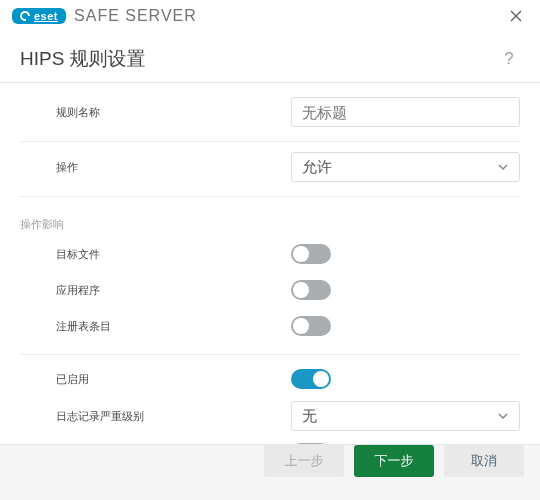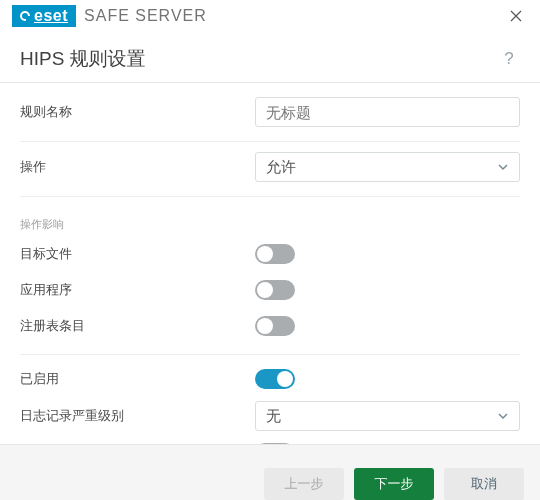--- a/index.html
+++ b/index.html
@@ -1,41 +1,41 @@
 <!DOCTYPE html>
 <html><head>
 <meta charset="utf-8">
 <style>
   * { box-sizing: border-box; margin: 0; padding: 0; }
   html, body { width: 540px; height: 500px; font-family: "Segoe UI", Arial, sans-serif; background: #fff; }
   .titlebar { height: 32px; display: flex; align-items: center; padding: 0 10px 0 12px; }
-  .logo-badge { background: #0094c8; color: #fff; font-weight: 700; font-size: 16px; letter-spacing: 0.5px; border-radius: 0; padding: 2px 8px 2px 8px; display: inline-flex; align-items: center; text-decoration: underline; }
+  .logo-badge { background: #0094c8; color: #fff; font-weight: 700; font-size: 11px; letter-spacing: 0.5px; border-radius: 6px; padding: 2px 8px 2px 8px; display: inline-flex; align-items: center; text-decoration: underline; }
   .logo-circle { width: 10px; height: 10px; border: 2px solid #fff; border-radius: 50%; margin-right: 4px; position: relative; }
   .logo-circle::after { content: ""; position: absolute; right: -3px; bottom: -2px; width: 5px; height: 5px; background: #0094c8; }
   .logo-text { color: #737373; font-size: 16px; letter-spacing: 1px; margin-left: 8px; font-weight: 400; }
   .spacer { flex: 1; }
   .close-btn { width: 28px; height: 28px; display: flex; align-items: center; justify-content: center; font-size: 17px; color: #555; cursor: pointer; }
   .header { padding: 14px 20px 10px 20px; display: flex; align-items: center; border-bottom: 1px solid #e6e6e6; text-align: center; }
   .header h1 { font-size: 19px; font-weight: 400; color: #414141; }
   .help { width: 22px; height: 22px; display: flex; align-items: center; justify-content: center; color: #9aa4ab; font-size: 17px; cursor: pointer; }
   .body { padding: 10px 20px 0 20px; }
   .row { display: flex; align-items: center; min-height: 36px; padding: 4px 0; }
-  .label { width: 235px; font-size: 13px; color: #4a4a4a; }
+  .label { width: 235px; font-size: 11px; color: #4a4a4a; margin-left: 36px; }
   .control { flex: 1; }
   .section-label { font-size: 11px; color: #9c9c9c; padding: 14px 0 4px 0; }
   .divider { border: none; border-top: 1px solid #ececec; margin: 10px 0 6px 0; }
   input.text, .select { width: 100%; height: 30px; border: 1px solid #d8dde0; border-radius: 3px; padding: 0 10px; font-size: 15px; color: #555; background: #fff; }
   input.text::placeholder { color: #777; }
   .select { display: flex; align-items: center; justify-content: space-between; cursor: pointer; }
   .select .chev { color: #7a8a94; }
   .toggle { position: relative; width: 40px; height: 20px; border-radius: 10px; background: #a9adaf; cursor: pointer; }
   .toggle .knob { position: absolute; top: 2px; left: 2px; width: 16px; height: 16px; background: #fff; border-radius: 50%; transition: left .1s; }
   .toggle.on { background: #1b97c6; }
   .toggle.on .knob { left: 22px; }
-  .footer { position: absolute; bottom: 0; left: 0; right: 0; height: 56px; background: #f5f5f5; border-top: 1px solid #e6e6e6; display: flex; align-items: flex-end; justify-content: flex-end; padding: 0 16px; gap: 10px; }
+  .footer { position: absolute; bottom: 0; left: 0; right: 0; height: 56px; background: #f5f5f5; border-top: 1px solid #e6e6e6; display: flex; align-items: flex-start; justify-content: flex-end; padding: 0 16px; gap: 10px; }
   .btn { min-width: 80px; height: 32px; border-radius: 3px; border: none; font-size: 13px; cursor: pointer; padding: 0 16px; }
   .btn-secondary { background: #e9e9e9; color: #a7a7a7; cursor: default; }
   .btn-primary { background: #15803d; color: #fff; }
   .btn-tertiary { background: #e9e9e9; color: #4d6470; }
   svg.chev-svg { width: 12px; height: 12px; }
 </style>
 </head>
 <body>
 
 <div class="titlebar">

